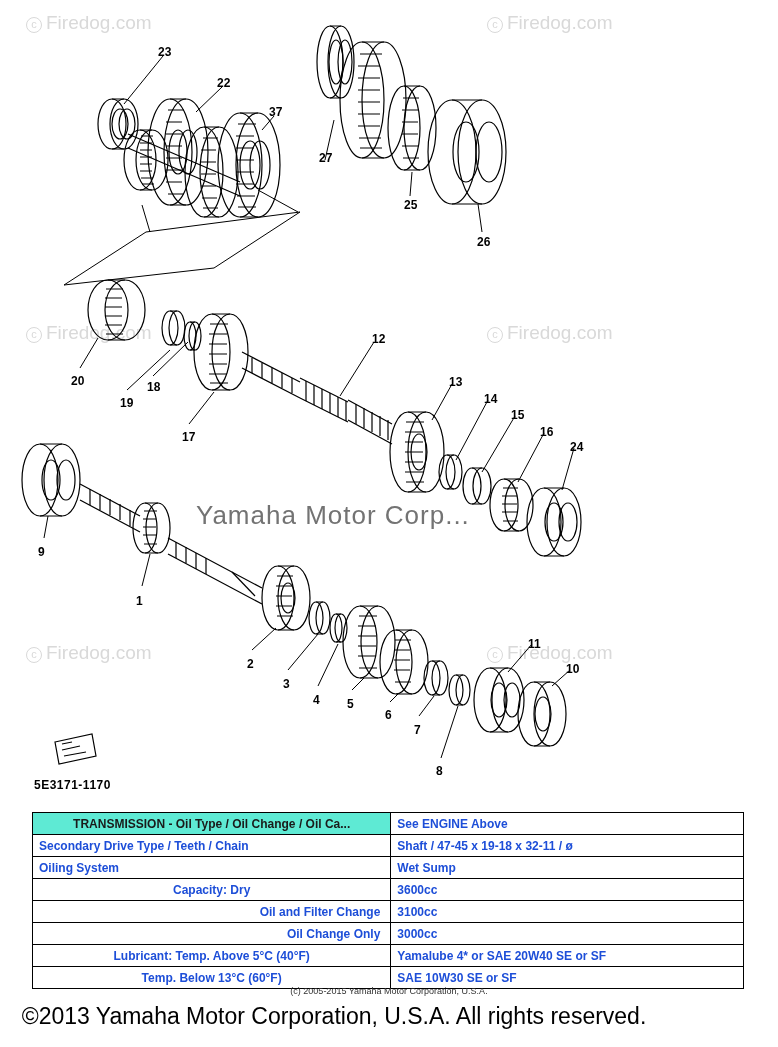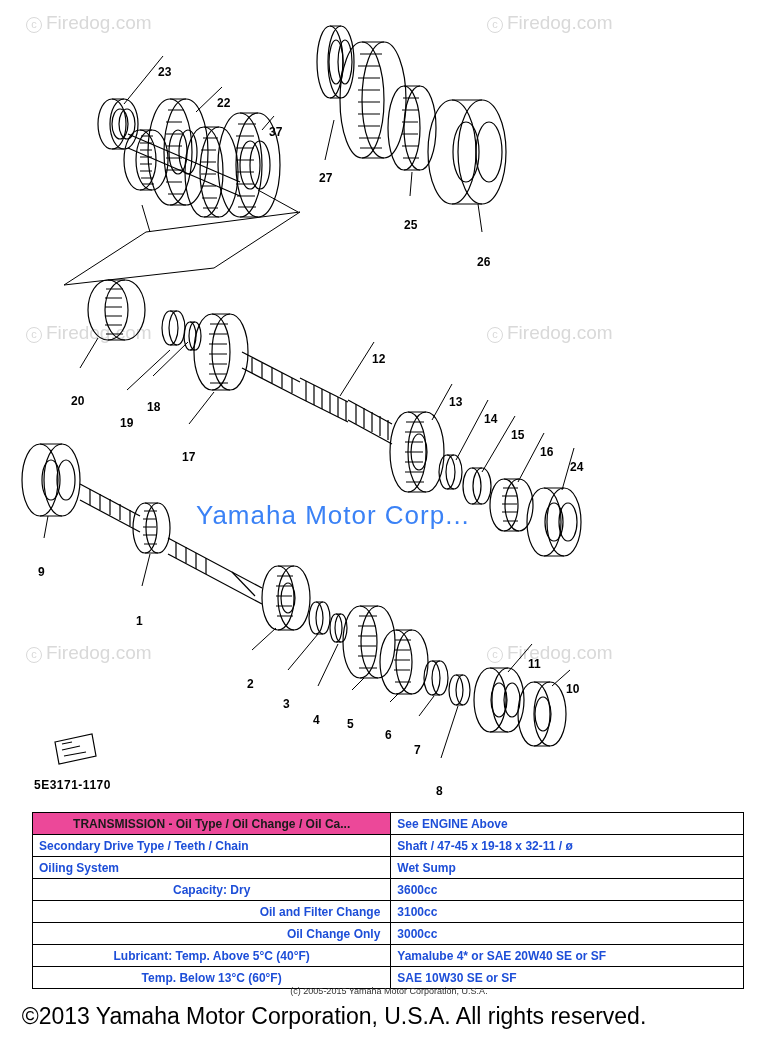--- a/index.html
+++ b/index.html
@@ -38,36 +38,35 @@
     width: 14px;
     height: 14px;
     line-height: 13px;
     text-align: center;
     font-size: 11px;
     margin-right: 4px;
     vertical-align: 1px;
   }
   .wm-big {
     position: absolute;
-    color: #3b82f6;
+    color: #737373;
     font-size: 26px;
     letter-spacing: 1px;
     white-space: nowrap;
     pointer-events: none;
     user-select: none;
   }
   
   .lbl {
     position: absolute;
     font-family: "Liberation Sans", sans-serif;
     font-size: 12px;
     font-weight: bold;
     color: #000;
     white-space: nowrap;
-    margin-top: 20px;
   }
   .diagram-svg {
     position: absolute;
     left: 0; top: 0;
     width: 778px;
     height: 810px;
   }
   
   .partcode {
     position: absolute;
@@ -97,21 +96,21 @@
   .spec-table td.key {
     width: 355px;
   }
   .spec-table td.val {
     width: 355px;
   }
   .al-left   { text-align: left; }
   .al-center { text-align: center; }
   .al-right  { text-align: right; padding-right: 10px !important; }
   .row-inv td.key {
-    background: #ec4899;
+    background: #5eead4;
     color: #000;
     position: relative;
   }
   .row-inv td.key span {
     color: #1a1a1a;
   }
   .copyright-small {
     position: absolute;
     left: 0;
     top: 986px;

